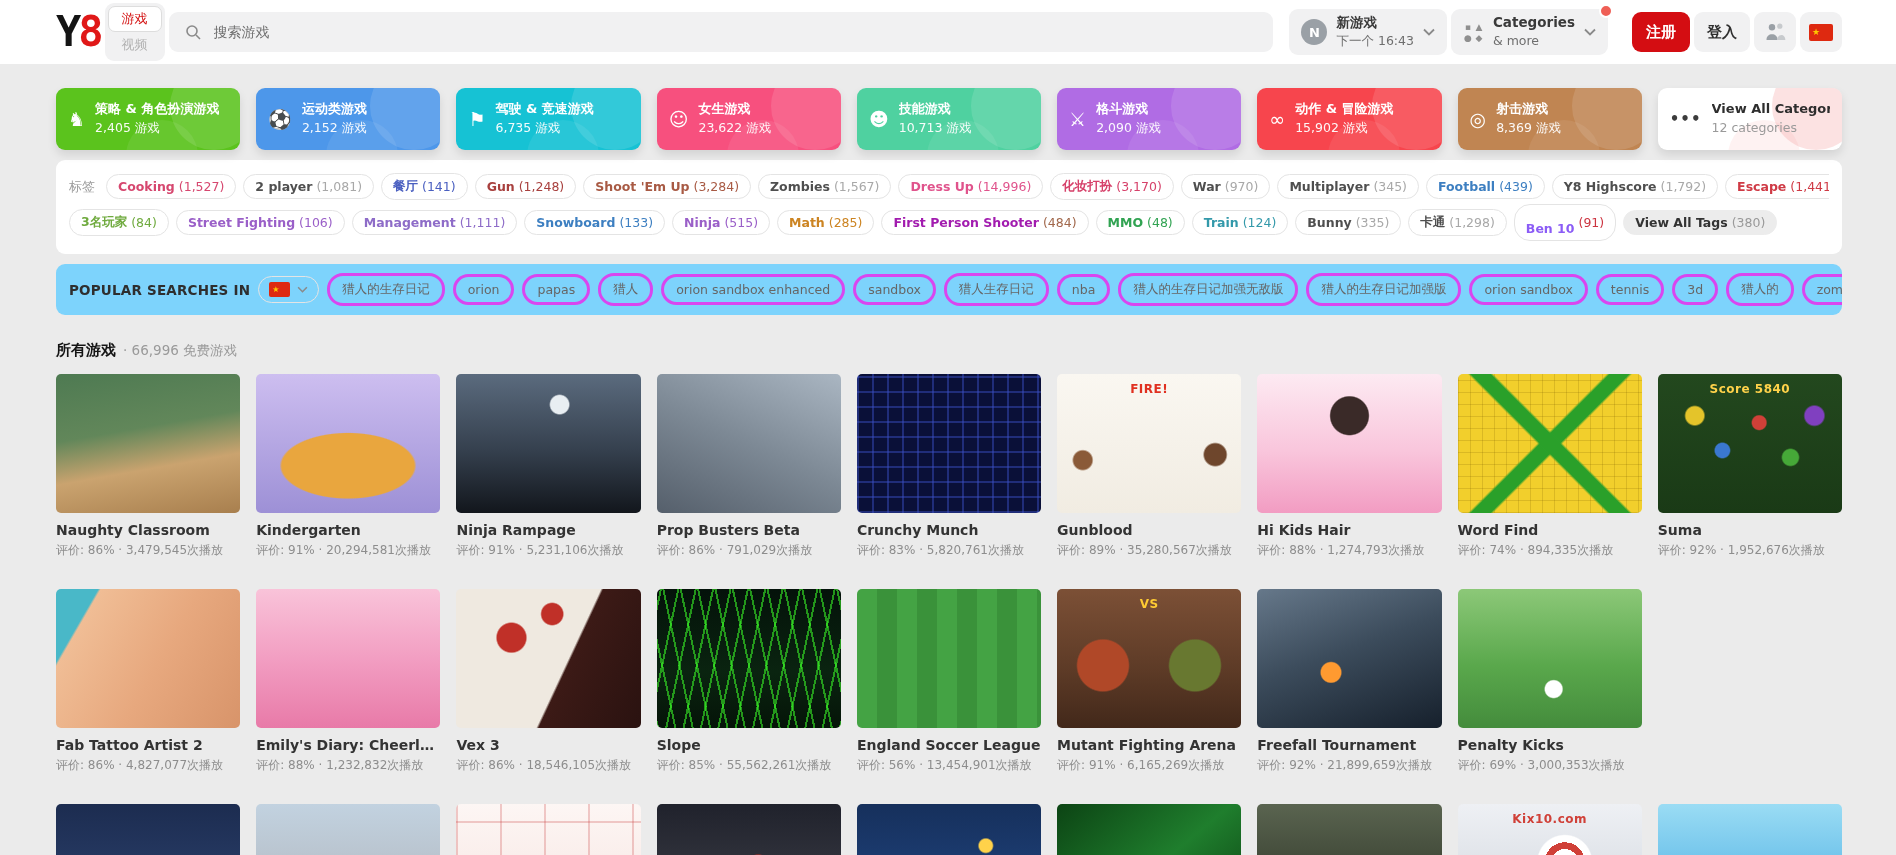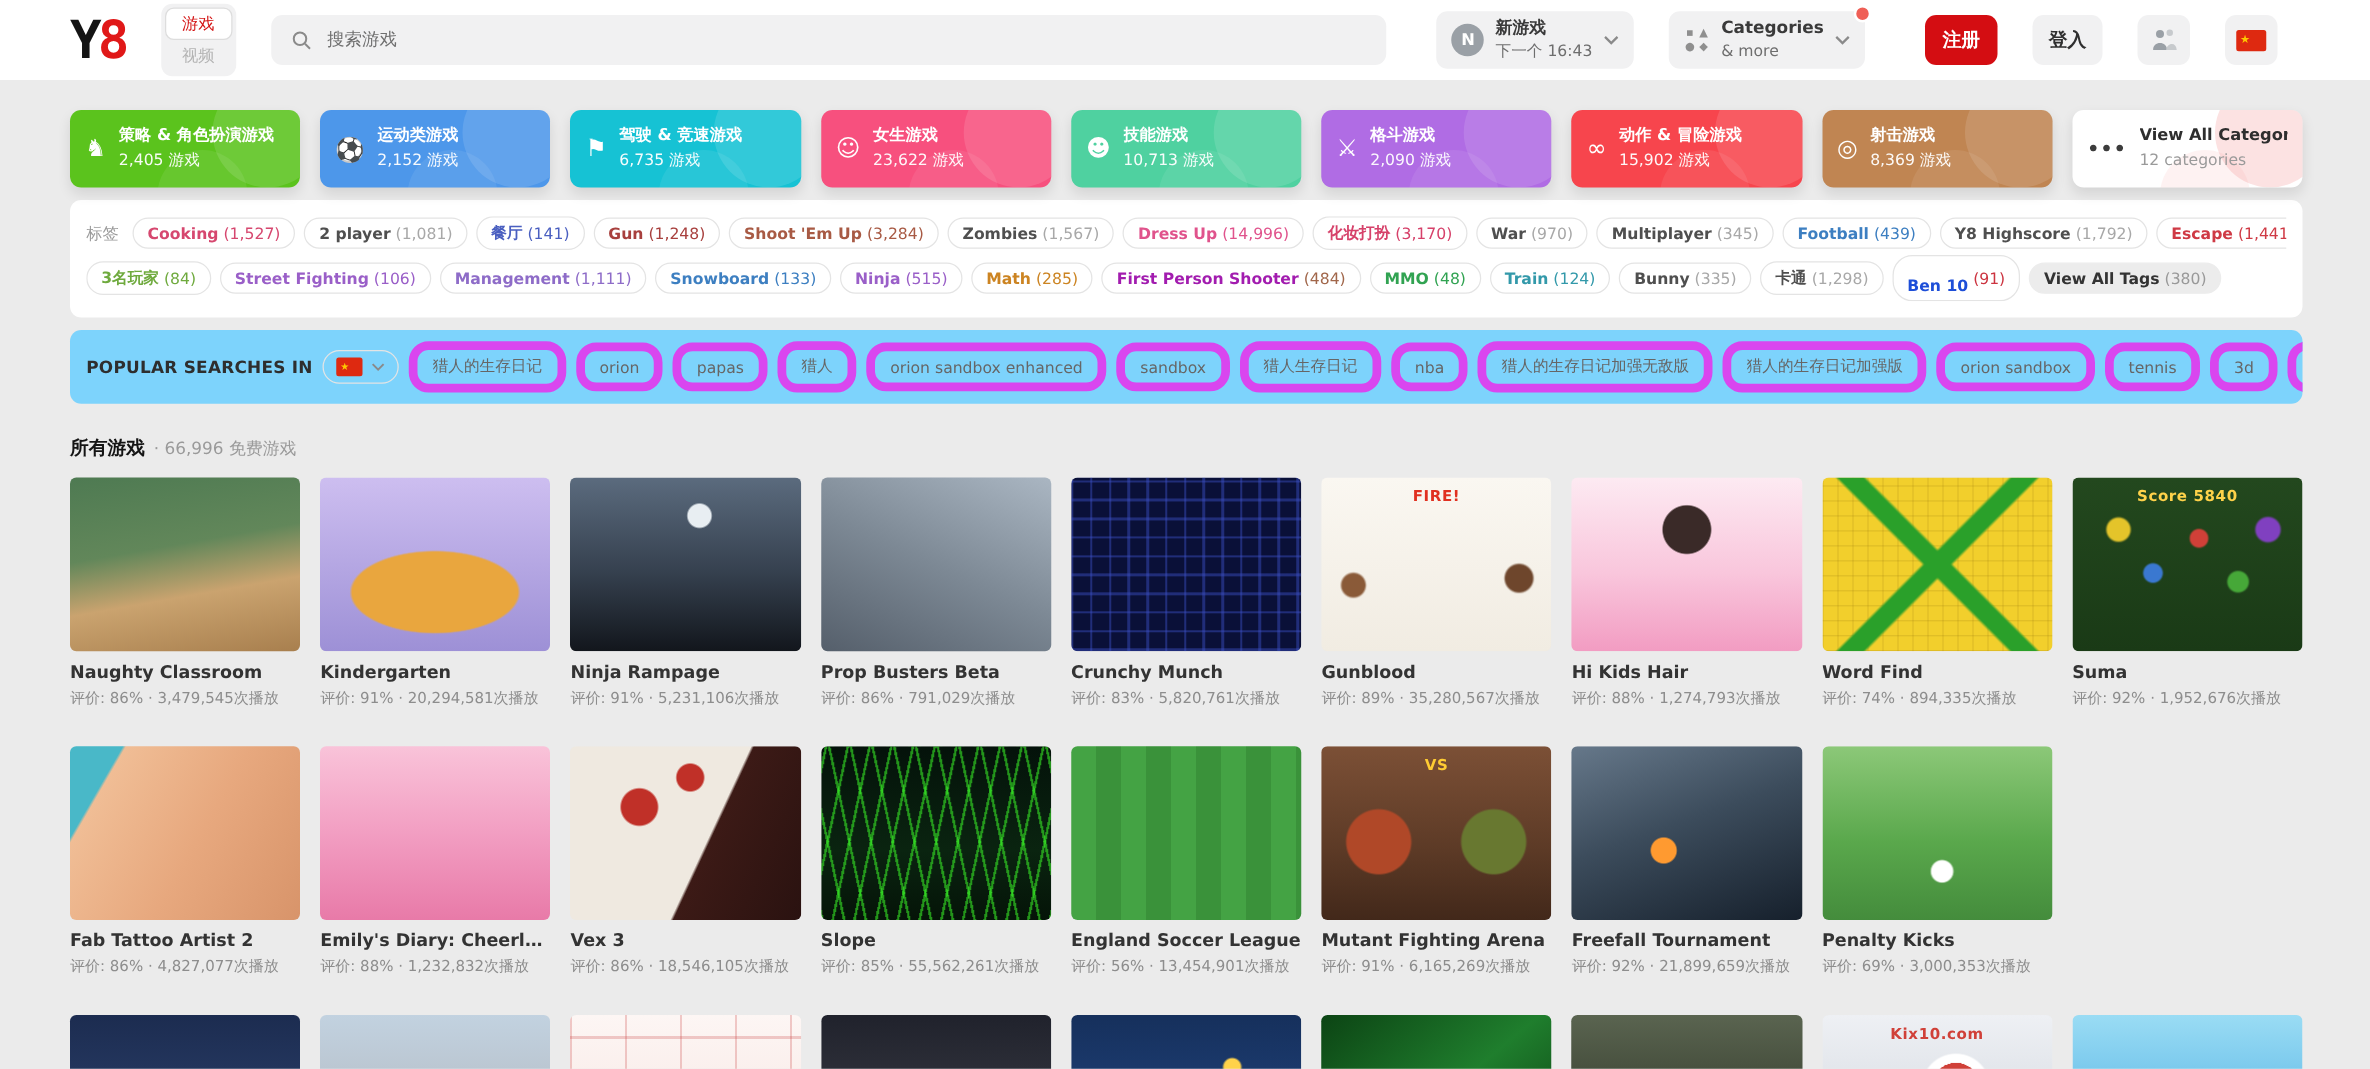--- a/index.html
+++ b/index.html
@@ -1,21 +1,21 @@
 <!DOCTYPE html>
 <html><head>
 <meta charset="utf-8">
 <style>
   *{box-sizing:border-box}
   html,body{margin:0;padding:0}
   body{width:1896px;height:855px;overflow:hidden;background:#ebebeb;
        font-family:"DejaVu Sans","Liberation Sans",sans-serif;color:#333}
 
   
-  .hdr{display:flex;align-items:center;height:64px;background:#fff;padding:0 74px 0 56px;gap:28px}
+  .hdr{display:flex;align-items:center;height:64px;background:#fff;padding:0 54px 0 56px;gap:4px}
   .logo{font-family:"DejaVu Sans Mono","Liberation Mono",monospace;font-weight:bold;font-size:42px;
         line-height:1;letter-spacing:-3px;cursor:pointer;user-select:none;flex:0 0 auto}
   .logo .y{color:#141414}.logo .e8{color:#e01818}
   .media-toggle{background:#f1f1f2;border-radius:9px;padding:3px;display:flex;flex-direction:column;width:60px;flex:0 0 auto}
   .mt-tab{font-size:13px;text-align:center;padding:3px 0;font-weight:normal;border-radius:7px;cursor:pointer}
   .mt-games{background:#fff;border:1px solid #ddd;color:#d41313}
   .mt-videos{color:#b3b3b3;border:1px solid transparent}
   .search{flex:1;display:flex;align-items:center;gap:11px;background:#f1f1f2;border-radius:9px;height:40px;padding:0 16px;margin-right:12px}
   .search input{border:0;background:transparent;outline:none;font-size:14px;width:100%;font-family:inherit;color:#333}
   .search input::placeholder{color:#6f6f6f}
@@ -57,21 +57,21 @@
   .tag-label{font-size:13px;color:#9a9a9a;margin-right:4px;flex:0 0 auto}
   .tag{display:inline-flex;gap:4px;align-items:center;border:1px solid #e4e4e4;border-radius:16px;padding:4px 11px;
        font-size:12.5px;white-space:nowrap;cursor:pointer;background:#fff;flex:0 0 auto}
   .tag b{font-weight:bold}
   .tag-fill{background:#ececec;border-color:#ececec}
   .tag-fill b{color:#333}.tag-fill .cnt{color:#999}
 
   .ps-row{display:flex;align-items:center;gap:8px;padding:9px 13px;margin-top:10px;background:#7dd3fc;border-radius:9px;overflow:hidden}
   .ps-label{font-weight:bold;font-size:13.5px;color:#2e2e2e;flex:0 0 auto;letter-spacing:.2px}
   .flag-dd{display:flex;align-items:center;gap:7px;border:1px solid #e4e4e4;border-radius:16px;padding:5px 10px;cursor:pointer;flex:0 0 auto}
-  .sterm{border:7px solid #d946ef;border-radius:16px;padding:5px 12px;font-size:12.5px;color:#666;white-space:nowrap;cursor:pointer;flex:0 0 auto}
+  .sterm{border:3px solid #d946ef;border-radius:16px;padding:5px 12px;font-size:12.5px;color:#666;white-space:nowrap;cursor:pointer;flex:0 0 auto}
   .show-more{background:#ececec;border:1px solid #ececec;border-radius:16px;padding:5px 12px;font-size:12.5px;color:#3d3d3d;
              font-weight:bold;white-space:nowrap;cursor:pointer;flex:0 0 auto}
 
   .section-head{margin:26px 0 14px;font-size:15px}
   .section-head b{color:#141414}
   .section-head span{color:#9a9a9a;font-size:13.5px;margin-left:7px}
 
   .grid{display:grid;grid-template-columns:repeat(9,1fr);gap:30px 16px}
   .grid.cut{margin-top:30px}
   .gcard{cursor:pointer;min-width:0}
@@ -351,21 +351,21 @@
             <b style="color: rgb(79, 79, 79);">Bunny</b>
             <span class="cnt" style="color: rgb(168, 168, 168);">(335)</span>
           </a>
         
           <a class="tag">
             <b style="color: rgb(79, 79, 79);">卡通</b>
             <span class="cnt" style="color: rgb(168, 168, 168);">(1,298)</span>
           </a>
         
           <a class="tag">
-            <b style="color: #1d4ed8; margin-top: 12px;">Ben 10</b>
+            <b style="color: #8b5cf6; margin-top: 12px;">Ben 10</b>
             <span class="cnt" style="color: rgb(204, 52, 64);">(91)</span>
           </a>
         </div>
       <a class="tag tag-fill">
           <b>View All Tags</b>
           <span class="cnt">(380)</span>
         </a>
     </div>
   </div>
 

